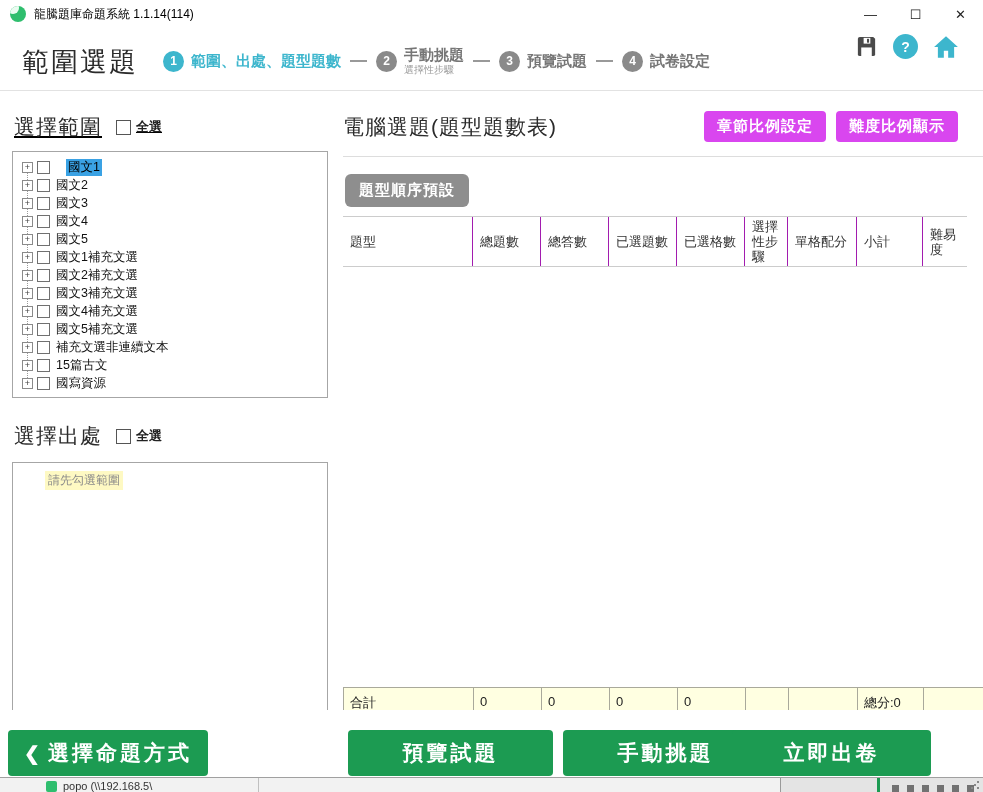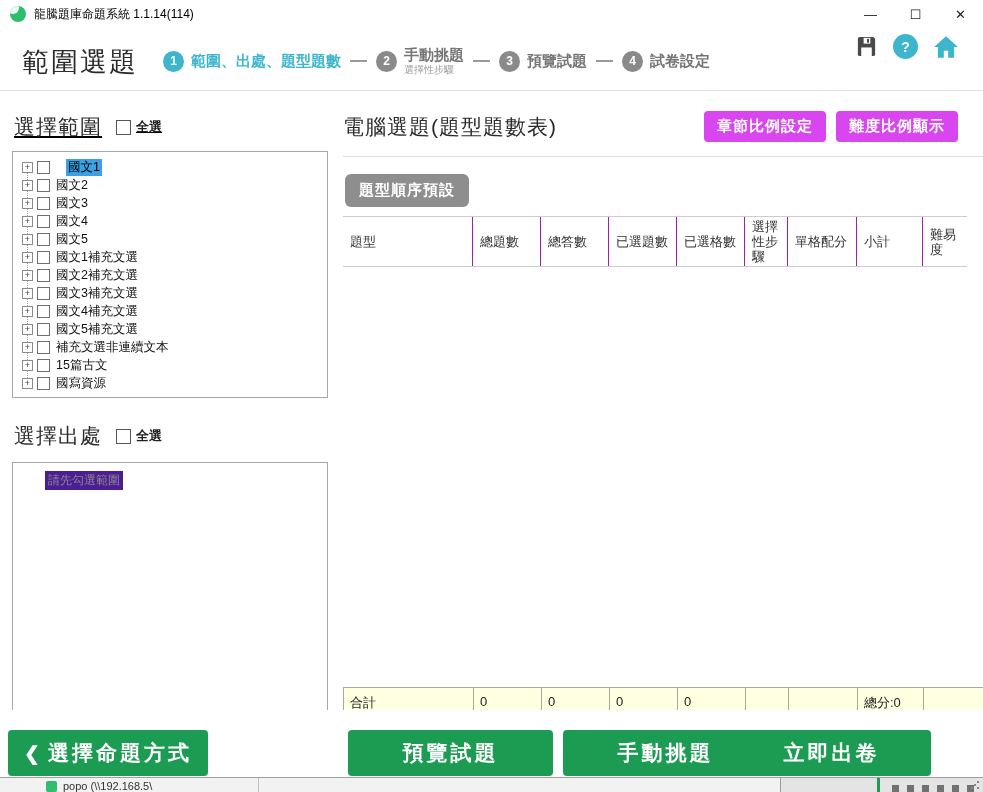--- a/index.html
+++ b/index.html
@@ -44,21 +44,21 @@
   .tree-box { position:relative; margin:10px 0 0 12px; width:316px; height:247px; border:1px solid #a6a6a6; background:#fff; overflow:hidden; }
   .tree-inner { position:relative; padding:6px 0 0 9px; }
   .tree-vline { position:absolute; left:14px; top:14px; bottom:0; width:0; border-left:1px dotted #9a9a9a; height:222px; }
   .tree-row { position:relative; display:flex; align-items:center; height:18px; cursor:default; }
   .expand-box { width:11px; height:11px; border:1px solid #8a8a8a; background:#fff; color:#444; font-size:9px; line-height:9px; text-align:center; flex:0 0 auto; cursor:pointer; z-index:1; }
   .tree-cb { appearance:none; width:13px; height:13px; border:1px solid #707070; background:#fff; margin-left:4px; flex:0 0 auto; cursor:pointer; }
   .tree-label { font-size:12.5px; color:#111; margin-left:4px; padding:0 2px; white-space:nowrap; cursor:pointer; }
   .tree-label.selected { background:#3aa2e4; color:#000000;margin-left:16px; }
 
   .source-box { position:relative; margin:12px 0 0 12px; width:316px; height:252px; border:1px solid #a6a6a6; background:#fff; }
-  .source-hint { position:absolute; top:8px; left:32px; font-size:12px; color:#8a8a8a; background:#4c1d95; padding:1px 3px; }
+  .source-hint { position:absolute; top:8px; left:32px; font-size:12px; color:#8a8a8a; background:#fef9c3; padding:1px 3px; }
 
   
   .right-panel { position:absolute; top:91px; left:343px; width:640px; height:619px; }
   .right-head { position:relative; height:66px; border-bottom:1px solid #ddd; }
   .main-title { position:absolute; left:0; top:22px; font-size:21px; color:#2b2b2b; letter-spacing:1px; font-weight:400; }
   .head-buttons { position:absolute; right:25px; top:20px; display:flex; gap:10px; }
   .green-btn-sm { background:#d946ef; color:#fff; border:none; border-radius:4px; height:31px; padding:0 13px; font-size:15px; font-weight:bold; font-family:inherit; letter-spacing:1px; cursor:pointer; }
   .gray-btn { margin:17px 0 0 2px; background:#8e8e8e; color:#fff; border:none; border-radius:6px; height:33px; padding:0 14px; font-size:15px; font-weight:bold; font-family:inherit; letter-spacing:1px; cursor:pointer; }
 
   .qtable-head { margin-top:9px; width:624px; display:grid; grid-template-columns:129px 68px 68px 68px 68px 43px 69px 66px 1fr; border-top:1px solid #ccc; border-bottom:1px solid #ccc; }

